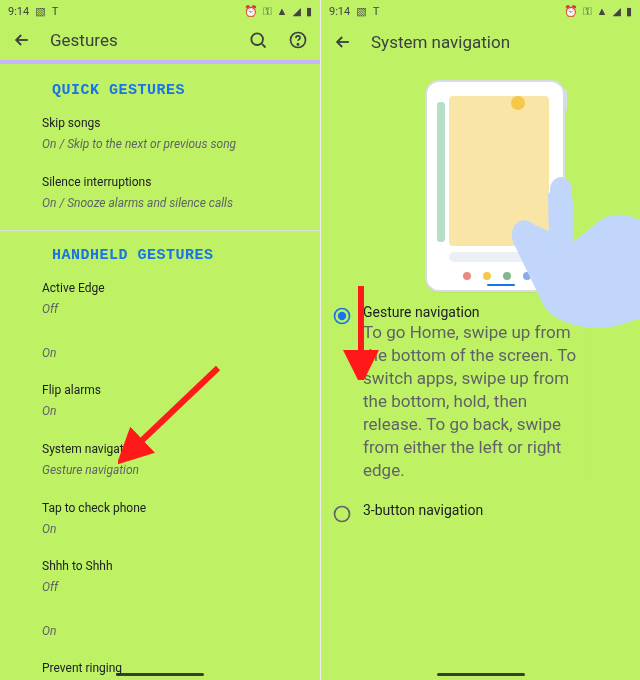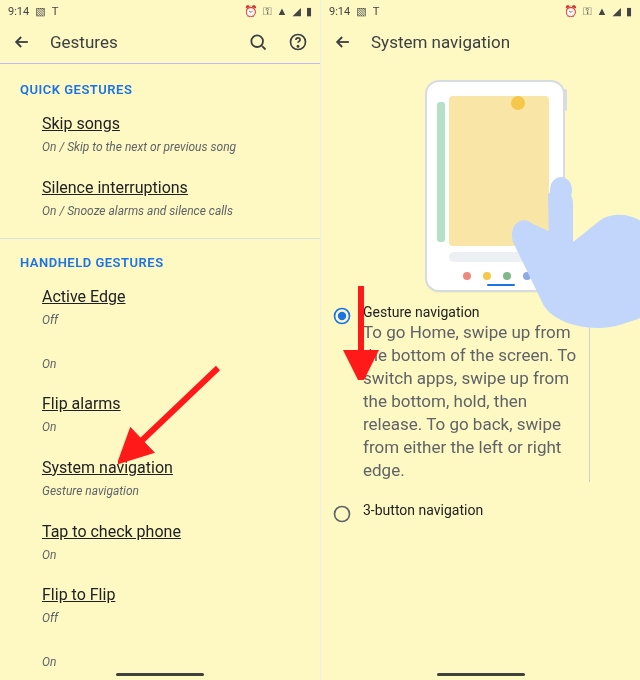--- a/index.html
+++ b/index.html
@@ -9,37 +9,37 @@
     width: 640px;
     height: 680px;
     background: #fff;
     font-family: Roboto, "Helvetica Neue", Arial, sans-serif;
     font-size: 13px;
     color: #202124;
     overflow: hidden;
     position: relative;
   }
   .wrap { display: flex; width: 640px; height: 680px; }
-  .pane { width: 320px; height: 680px; position: relative; background: #fef9c3; overflow: hidden; }
+  .pane { width: 320px; height: 680px; position: relative; background: #bef264; overflow: hidden; }
   .pane + .pane { border-left: 1px solid #eee; }
   
   .status { display:flex; align-items:center; justify-content:space-between; height:20px; padding:2px 8px 0; font-size:11px; color:#444; }
   .status-left { display:flex; align-items:center; gap:6px; }
   .status-right { display:flex; align-items:center; gap:5px; }
   .glyph { font-family: Arial, sans-serif; line-height:1; }
   
-  .appbar { display:flex; align-items:center; height:44px; padding:0 10px; border-bottom:1px solid #c4b5fd; gap:16px; }
+  .appbar { display:flex; align-items:center; height:44px; padding:0 10px; border-bottom:4px solid #c4b5fd; gap:16px; }
   .appbar .title { font-size:17px; color:#3c4043; }
   .appbar .spacer { flex:1; }
   .icon-btn { width:24px; height:24px; display:inline-flex; align-items:center; justify-content:center; color:#5f6368; cursor:pointer; }
   
   .content { padding:2px 0 0; }
-  .section-header { font-size:13px; color:#1a73e8; font-weight:600; letter-spacing:.5px; padding:16px 20px 6px; text-transform:uppercase; }
+  .section-header { font-size:15px; color:#1a73e8; font-weight:600; letter-spacing:.5px; padding:16px 52px 6px; text-transform:uppercase;font-family:Liberation Mono, monospace; }
   .item { padding:11px 42px; cursor:pointer; }
-  .item-title { font-size:16px; color:#202124; line-height:1.25;text-decoration:underline; }
+  .item-title { font-size:12px; color:#202124; line-height:1.25; }
   .item-sub { font-size:12px; color:#5f6368; margin-top:6px; line-height:1.3;font-style:italic; }
   hr.div { border:none; border-top:1px solid #e0e0e0; margin:8px 0 0; }
   
   .illus { position:relative; width:320px; height:230px; }
   .phone { position:absolute; left:104px; top:16px; width:140px; height:212px; border:2px solid #d7dbe3; border-radius:14px; background:#fff; box-shadow:0 1px 0 rgba(0,0,0,.04);}
   .phone:before { content:""; position:absolute; top:7px; right:-4px; width:4px; height:22px; background:#d7dbe3; border-radius:2px;}
   .canvas { position:absolute; left:22px; top:14px; width:100px; height:150px; background:#f9e6a7; border-radius:4px; }
   .sun { position:absolute; left:62px; top:0px; width:14px; height:14px; background:#f5c84a; border-radius:50%; }
   .side-strip { position:absolute; left:10px; top:20px; width:8px; height:140px; background:#b5e0c7; border-radius:3px;}
   .pill { position:absolute; left:22px; top:170px; width:96px; height:10px; background:#eceff4; border-radius:5px;}
@@ -128,21 +128,21 @@
       </div>
       <div class="item">
         <div class="item-title">System navigation</div>
         <div class="item-sub">Gesture navigation</div>
       </div>
       <div class="item">
         <div class="item-title">Tap to check phone</div>
         <div class="item-sub">On</div>
       </div>
       <div class="item">
-        <div class="item-title">Flip to Flip</div>
+        <div class="item-title">Shhh to Shhh</div>
         <div class="item-sub">Off</div>
       </div>
       <div class="item">
         <div class="item-sub">On</div>
       </div>
       <div class="item">
         <div class="item-title">Prevent ringing</div>
         <div class="item-sub">On (vibrate)</div>
       </div>
     </div>

